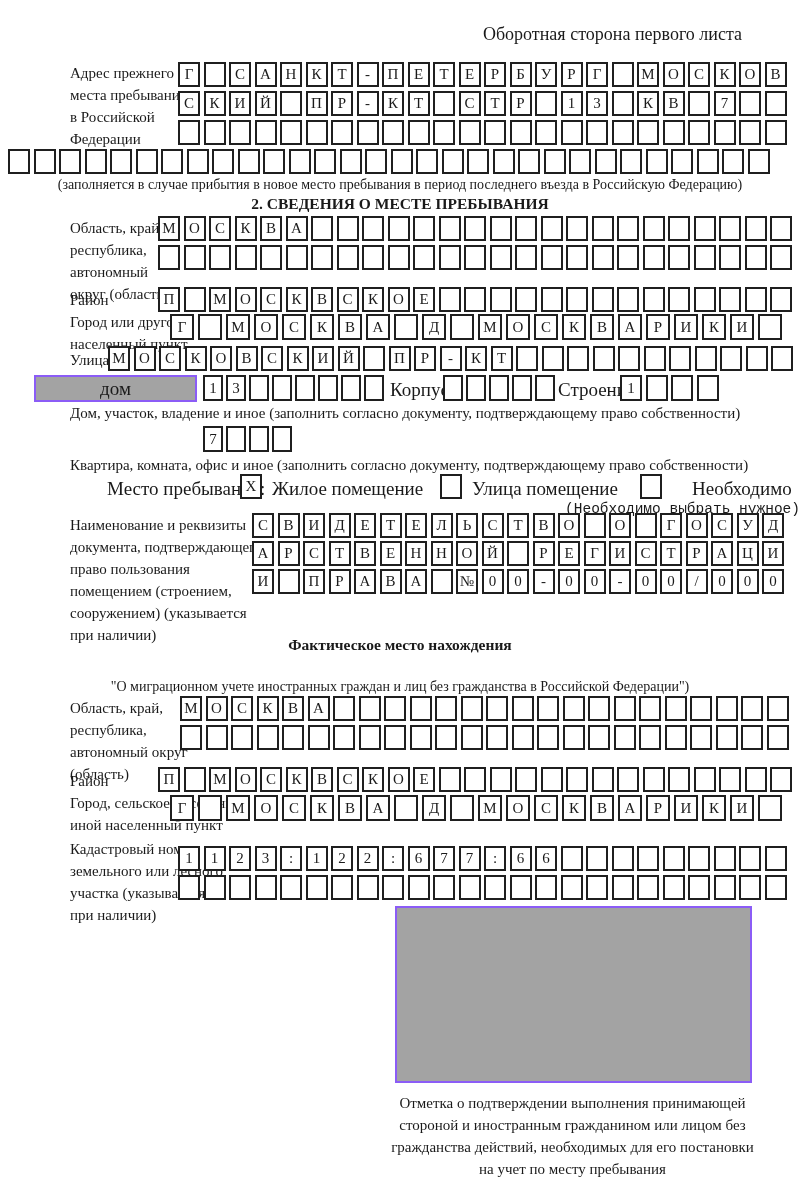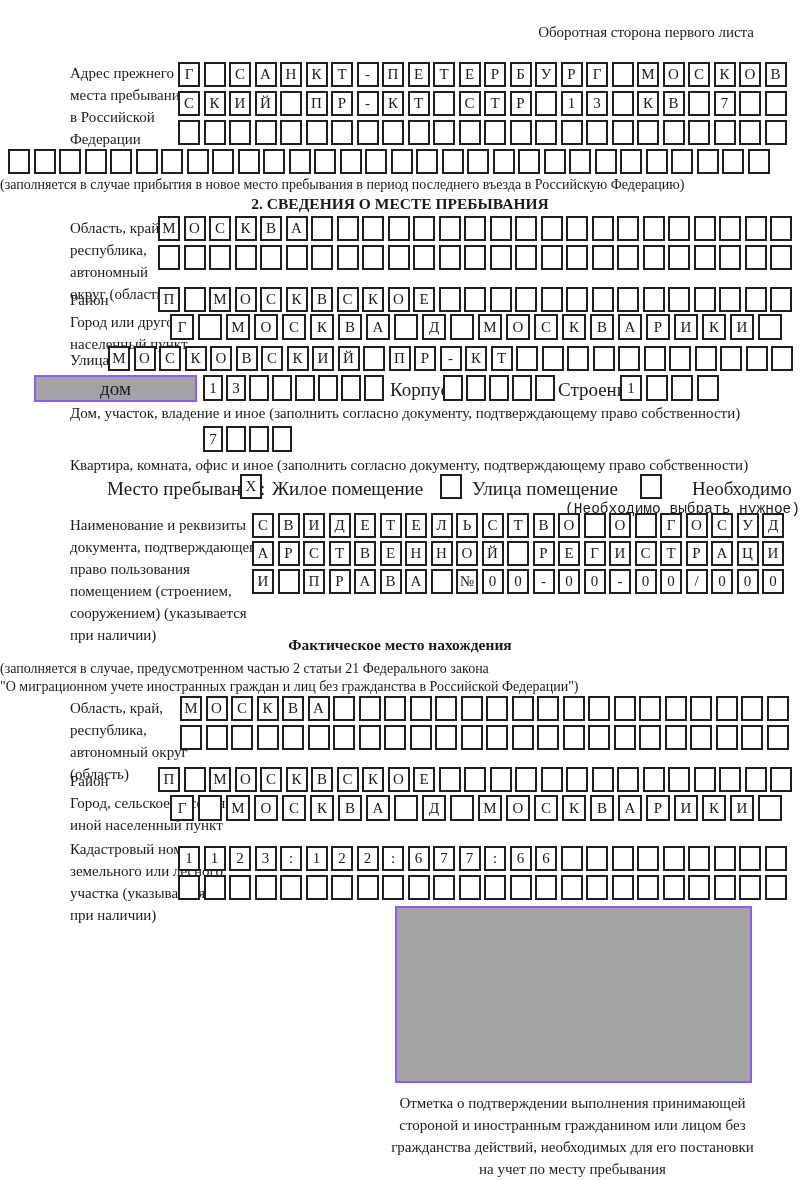--- a/index.html
+++ b/index.html
@@ -12,32 +12,32 @@
     width:22px;height:25px;border:2px solid #1f1f1f;box-sizing:border-box;background:#fff;
     display:flex;align-items:center;justify-content:center;font-size:15px;line-height:1;
   }
   .row.big{gap:4px}
   .row.big .cell{width:24px;height:26px}
   .row.small{gap:3px}
   .row.small .cell{width:20px;height:26px}
   .row.med .cell{width:22px;height:26px}
   .lbl{position:absolute;font-size:15px;line-height:22px;white-space:pre-line;}
   .cap{position:absolute;font-size:14.5px;white-space:pre-line;}
-  .capc{position:absolute;width:800px;font-size:14px;left:0;}
+  .capc{position:absolute;width:800px;text-align:center;font-size:14px;left:0;}
   .hdr{position:absolute;left:0;width:800px;text-align:center;font-weight:bold;font-size:16px;}
   .wbox{
     position:absolute;border:2px solid #8b5cf6;box-sizing:border-box;background:#a3a3a3;
     display:flex;align-items:center;justify-content:center;font-size:19px;
   }
   .cbox{
     position:absolute;width:22px;height:25px;border:2px solid #1f1f1f;box-sizing:border-box;
     display:flex;align-items:center;justify-content:center;font-size:15px;background:#fff;
   }
   .inl{position:absolute;font-size:19px;white-space:nowrap;}
-  .topnote{position:absolute;left:16px;top:24px;width:738px;text-align:right;font-size:15px;}
+  .topnote{position:absolute;left:4px;top:24px;width:738px;text-align:right;font-size:18px;}
 </style>
 </head>
 <body>
 
 <div class="page">
 
   <div class="topnote">Оборотная сторона первого листа</div>
 
   <div class="lbl" style="left:70px;top:62px;">Адрес прежнего
 места пребывания
@@ -418,21 +418,20 @@
       <div class="cell">-</div>
       <div class="cell">0</div>
       <div class="cell">0</div>
       <div class="cell">/</div>
       <div class="cell">0</div>
       <div class="cell">0</div>
       <div class="cell">0</div>
     </div>
 
   <div class="hdr" style="top:636px;font-size:15.5px;">Фактическое место нахождения</div>
-  <div class="capc" style="top:661px;">(заполняется в случае, предусмотренном частью 2 статьи 21 Федерального закона</div>
   <div class="capc" style="top:679px;">"О миграционном учете иностранных граждан и лиц без гражданства в Российской Федерации")</div>
 
   <div class="lbl" style="left:70px;top:697px;">Область, край,
 республика,
 автономный округ
 (область)</div>
   <div class="row" style="left:180px;top:696px;">
       <div class="cell">М</div>
       <div class="cell">О</div>
       <div class="cell">С</div>

